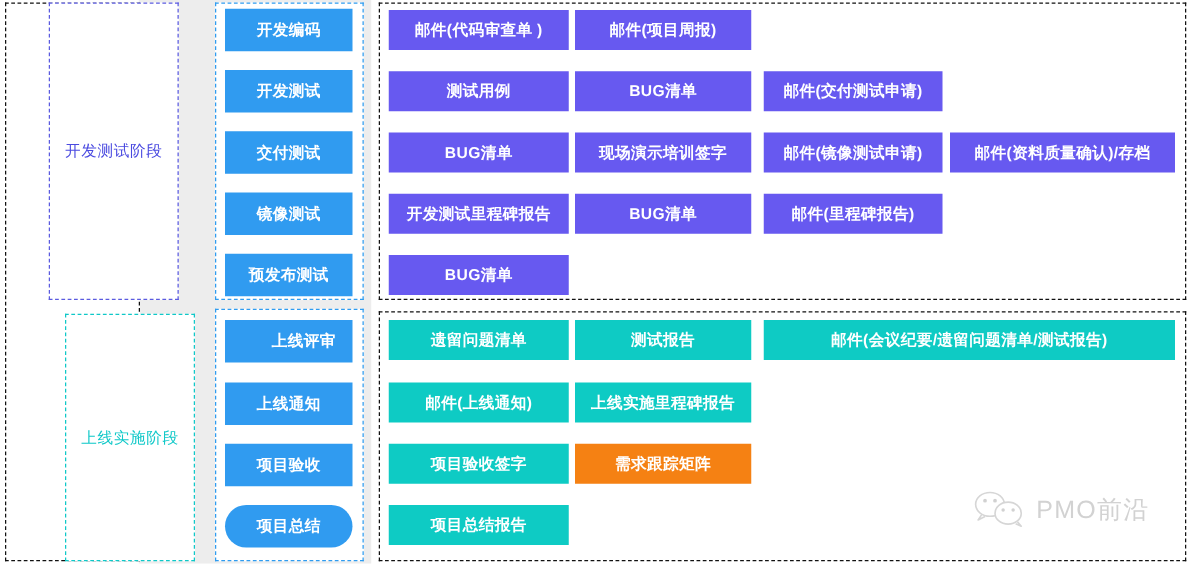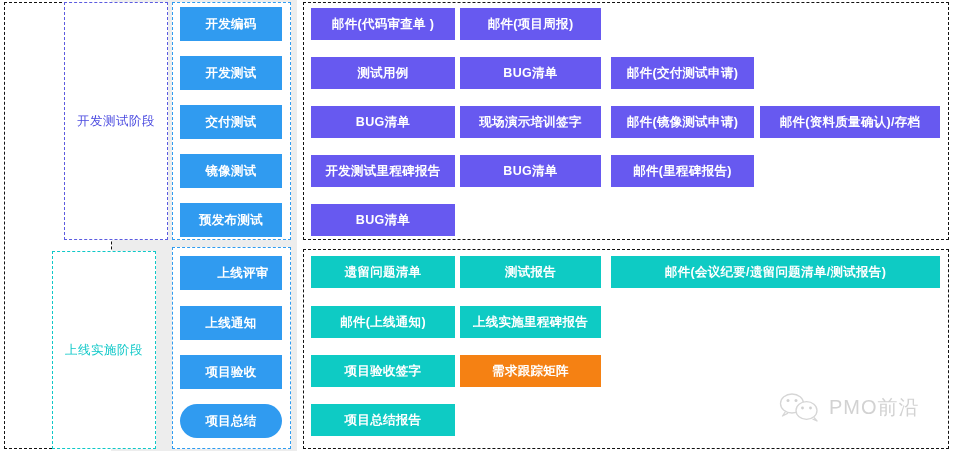--- a/index.html
+++ b/index.html
@@ -80,21 +80,21 @@
 </style>
 </head>
 <body>
 
 <div id="canvas">
 
   <div class="frame gray-band" style="left:111px;top:0px;width:186px;height:451px;"></div>
 
   <div class="frame outer-black" style="left:4px;top:2px;width:108px;height:447px;"></div>
 
-  <div class="phase-box phase-dev" style="left:64px;top:2px;width:104px;height:238px;">
+  <div class="phase-box phase-dev" style="left:39px;top:2px;width:104px;height:238px;">
     <span>开发测试阶段</span>
   </div>
 
   <div class="col-dashed" style="left:172px;top:2px;width:119px;height:238px;"></div>
 
   <div class="group-dashed" style="left:303px;top:2px;width:646px;height:238px;"></div>
 
   <div class="chip blue" style="left:180px;top:7px;width:102px;height:34px;">
     <span>开发编码</span>
   </div>

